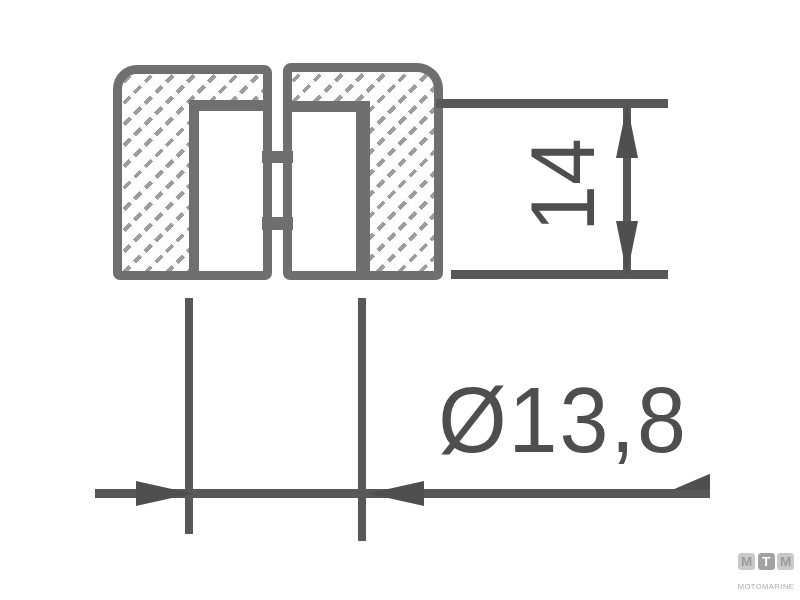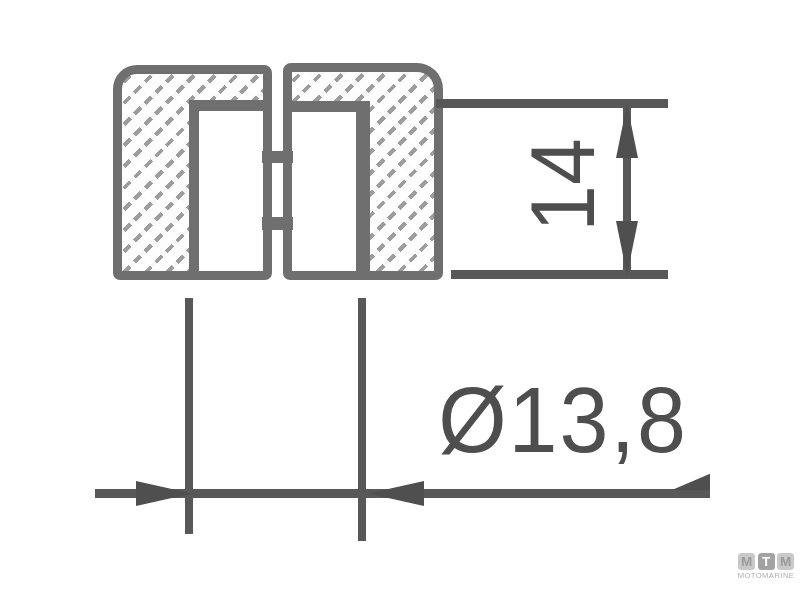--- a/index.html
+++ b/index.html
@@ -69,21 +69,21 @@
   }
   .logo-tiles { display: flex; gap: 2.5px; justify-content: center; }
   .tile {
     width: 17px; height: 17px; border-radius: 3.5px;
     display: flex; align-items: center; justify-content: center;
     font-weight: bold; font-size: 13.5px; line-height: 1;
   }
   .tile-light { background: #c9c9c9; color: #9b9b9b; }
   .tile-dark  { background: #a2a2a2; color: #ffffff; }
   .logo-sub {
-    margin-top: 1px;
+    margin-top: 12px;
     font-size: 7.6px; letter-spacing: 0.45px;
     color: #adadad; white-space: nowrap;
   }
 </style>
 </head>
 <body>
 
 <div class="stage">
 
   <div class="sketch">

